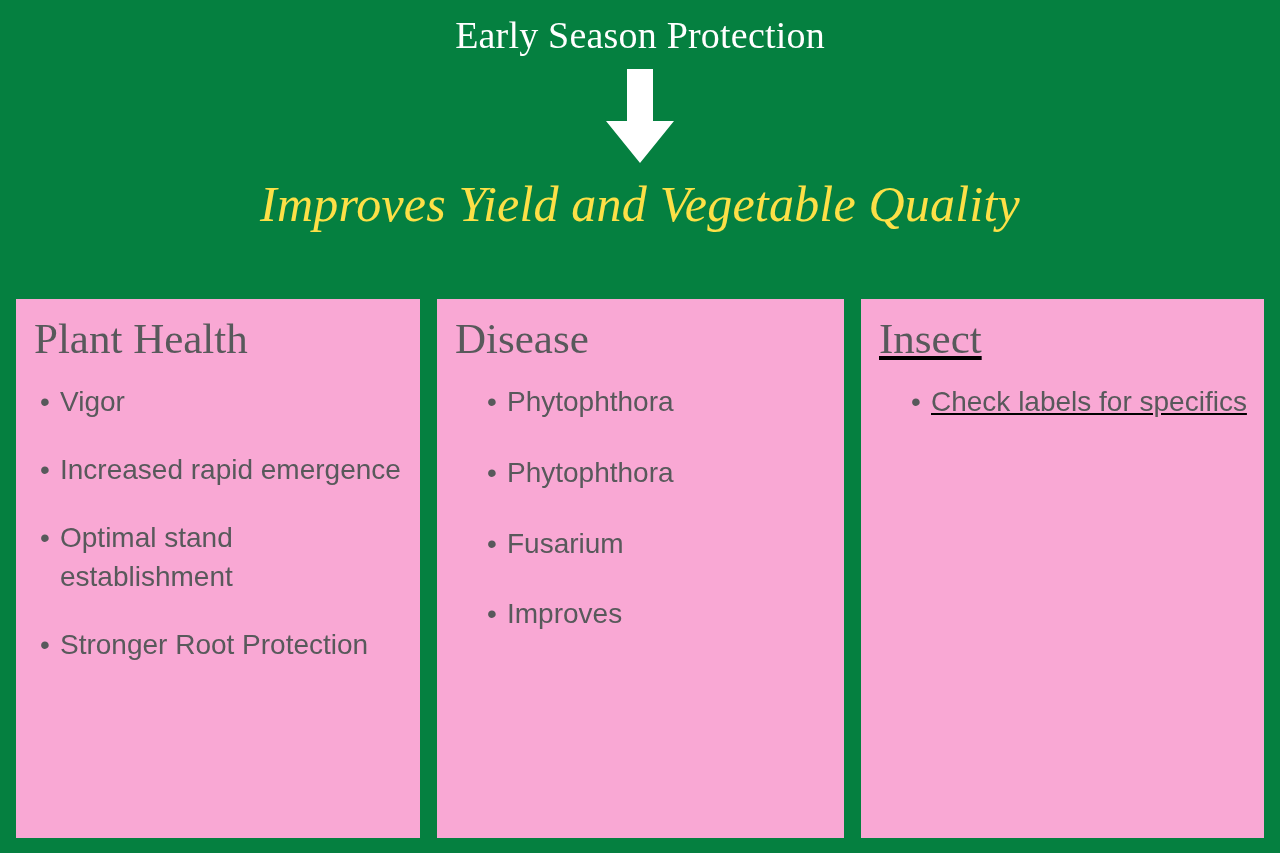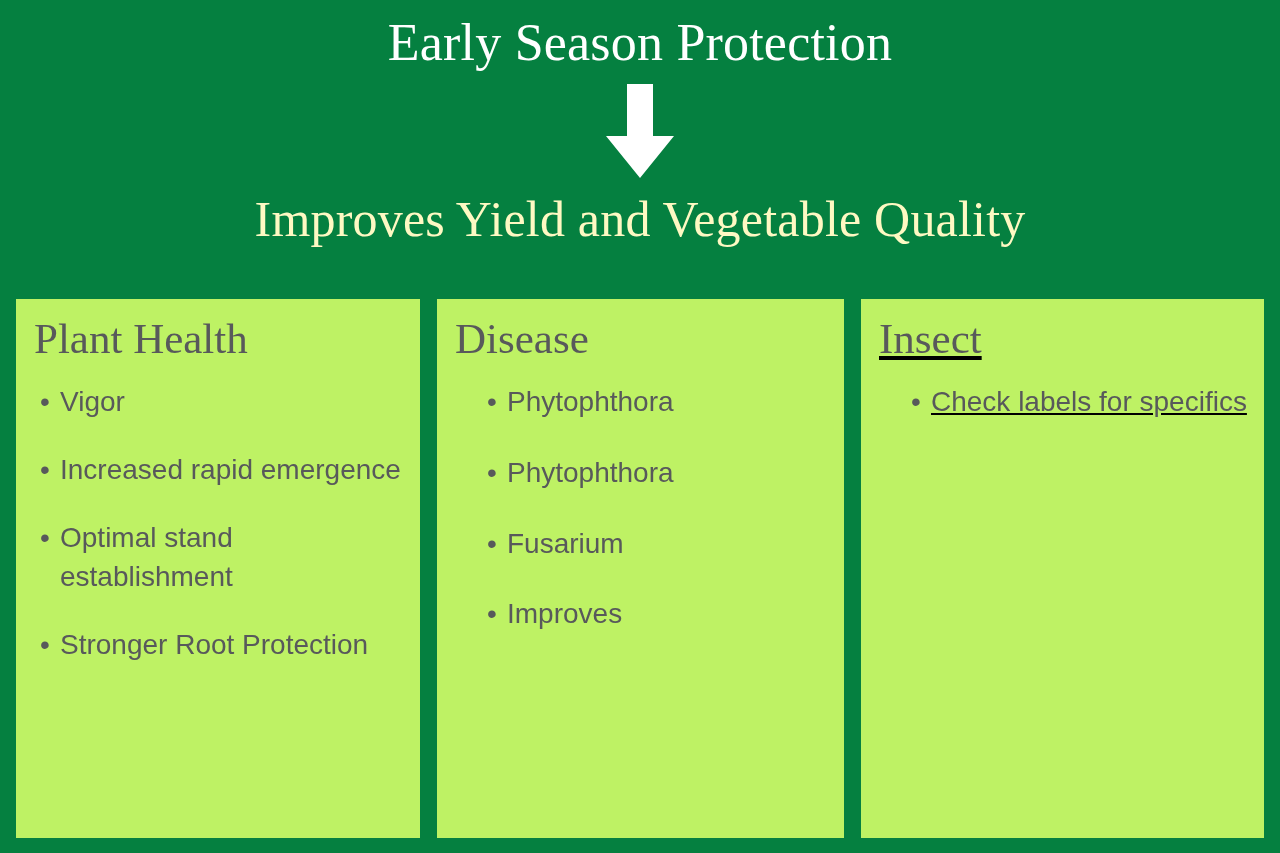--- a/index.html
+++ b/index.html
@@ -33,63 +33,64 @@
     background: #058040;
     display: flex;
     flex-direction: column;
     align-items: center;
     justify-content: flex-start;
   }
 
   .header-title {
     font-family: "Liberation Serif", "DejaVu Serif", serif;
     color: #ffffff;
-    font-size: 52px;
+    font-size: 38px;
     line-height: 1.05;
     letter-spacing: 0.2px;
     margin-top: 16px;
     text-align: center;
     white-space: nowrap;
   }
 
   .arrow-wrap {
     margin-top: 12px;
     height: 96px;
     display: flex;
     align-items: center;
     justify-content: center;
   }
 
   .header-subtitle {
     font-family: "Liberation Serif", "DejaVu Serif", serif;
-    color: #fef9c3;
+    color: #fde047;
     font-size: 50px;
     line-height: 1.05;
     letter-spacing: 0.2px;
     margin-top: 14px;
     text-align: center;
     white-space: nowrap;
+    font-style: italic;
   }
 
   
   .columns {
     position: absolute;
     left: 0;
     top: 299px;
     width: 1280px;
     height: 554px;
     display: flex;
     flex-direction: row;
     background: #058040;
     box-sizing: border-box;
     padding: 0 16px 15px 16px;
   }
 
   .column {
-    background: #bef264;
+    background: #f9a8d4;
     box-sizing: border-box;
     height: 100%;
     overflow: hidden;
     padding: 10px 14px 10px 16px;
   }
 
   .col-gap {
     width: 17px;
     flex: 0 0 17px;
     background: #058040;

